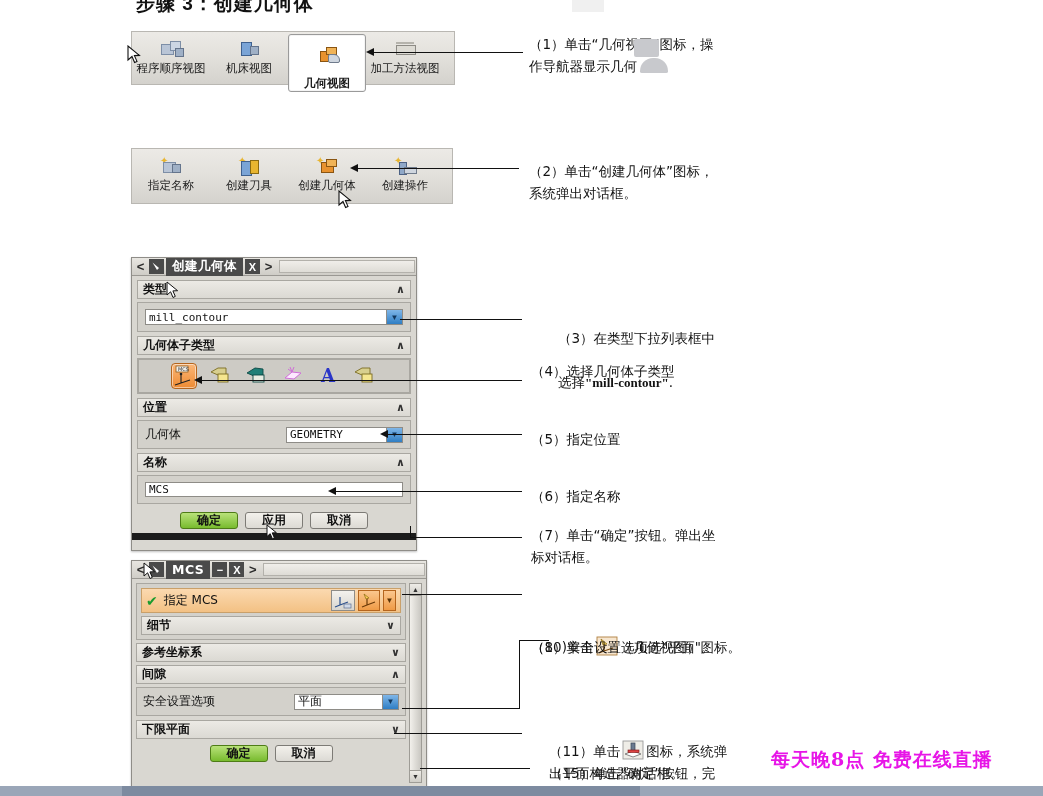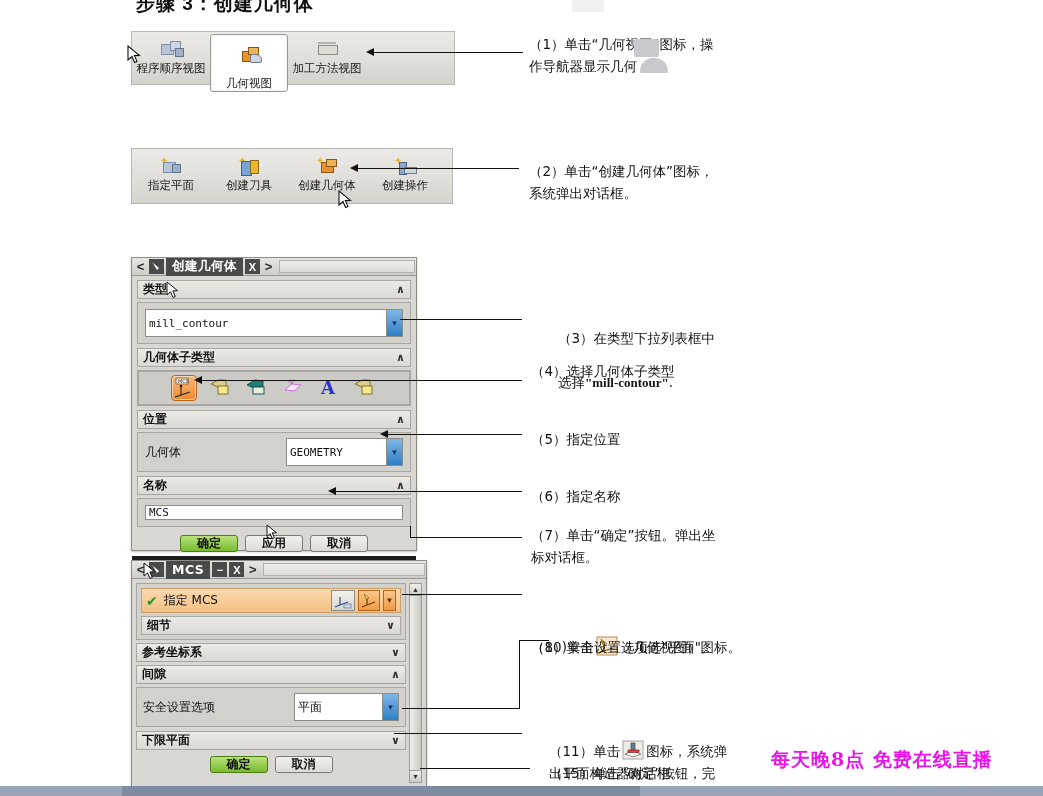--- a/index.html
+++ b/index.html
@@ -133,21 +133,21 @@
     padding:5px;
   }
   .field-row{display:flex;align-items:center;}
   .field-lbl{font-size:12px;font-family:"DejaVu Sans",sans-serif;color:#111;}
 
   .combo{
     display:flex;align-items:stretch;
     border:1px solid #8e8c87;
     background:#ffffff;
     box-sizing:border-box;
-    height:28px;
+    height:16px;
   }
   .combo .val{
     flex:1;
     font-size:11px;
     font-family:"DejaVu Sans Mono","Liberation Mono",monospace;
     padding:0 3px;
     display:flex;align-items:center;
     color:#111;
     overflow:hidden;white-space:nowrap;
   }
@@ -270,28 +270,35 @@
 
   <div class="tb-item">
     <span class="ico">
       <i class="blk cube-a"></i>
         <i class="blk cube-b"></i>
         <i class="blk cube-c"></i>
     </span>
     <span class="lbl">程序顺序视图</span>
   </div>
 
+  <div class="tb-item">
+    <span class="ico">
+      <i class="blk blu-a"></i>
+        <i class="blk cube-c" style="left:14px;top:8px;"></i>
+    </span>
+    <span class="lbl">机床视图</span>
+  </div>
 
   <div class="tb-item selected" style="margin:2px 0 2px 0;height:58px;">
     <span class="ico" style="margin-top:3px;">
       <i class="blk org-a"></i>
         <i class="blk org-b"></i>
         <i class="blk hand" style="left:14px;top:10px;width:10px;height:7px;"></i>
     </span>
-    <span class="lbl" style="margin-top:15px;">几何视图</span>
+    <span class="lbl" style="margin-top:15px;font-weight:bold;">几何视图</span>
   </div>
 
   <div class="tb-item">
     <span class="ico">
       <i class="blk gry-b"></i>
         <i class="blk gry-a"></i>
     </span>
     <span class="lbl">加工方法视图</span>
   </div>
 </div>
@@ -312,21 +319,21 @@
 <div class="blob" style="left:640px;top:58px;width:28px;height:15px;border-radius:14px 14px 2px 2px;"></div>
 
 <div class="abs toolbar" style="left:131px;top:148px;width:322px;height:56px;">
 
   <div class="tb-item">
     <span class="ico">
       <i class="star">✦</i>
         <i class="blk cube-a" style="left:5px;top:7px;"></i>
         <i class="blk cube-c" style="left:14px;top:9px;"></i>
     </span>
-    <span class="lbl">指定平面</span>
+    <span class="lbl">指定名称</span>
   </div>
 
   <div class="tb-item">
     <span class="ico">
       <i class="star">✦</i>
         <i class="blk blu-a" style="left:5px;top:6px;height:13px;"></i>
         <i class="blk" style="left:14px;top:5px;width:7px;height:12px;background:#e8b530;border:1px solid #8a6a12;"></i>
     </span>
     <span class="lbl">创建刀具</span>
   </div>

